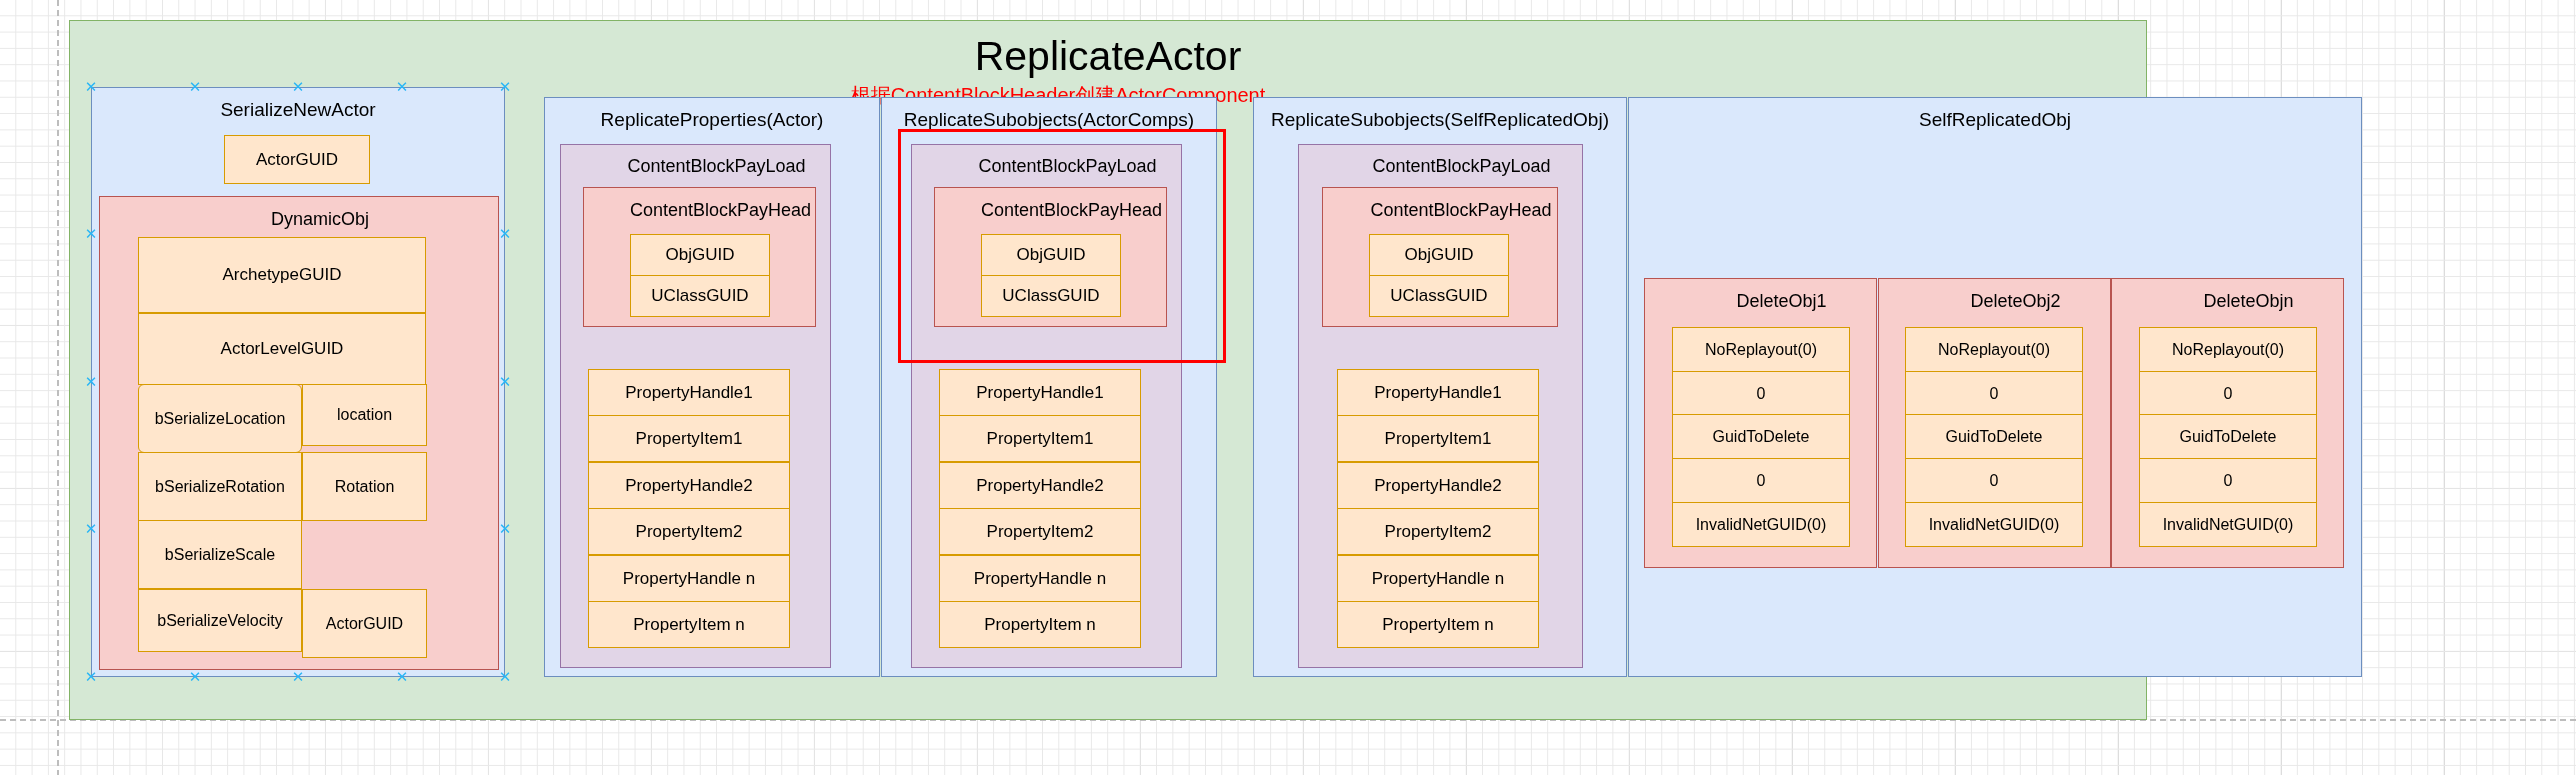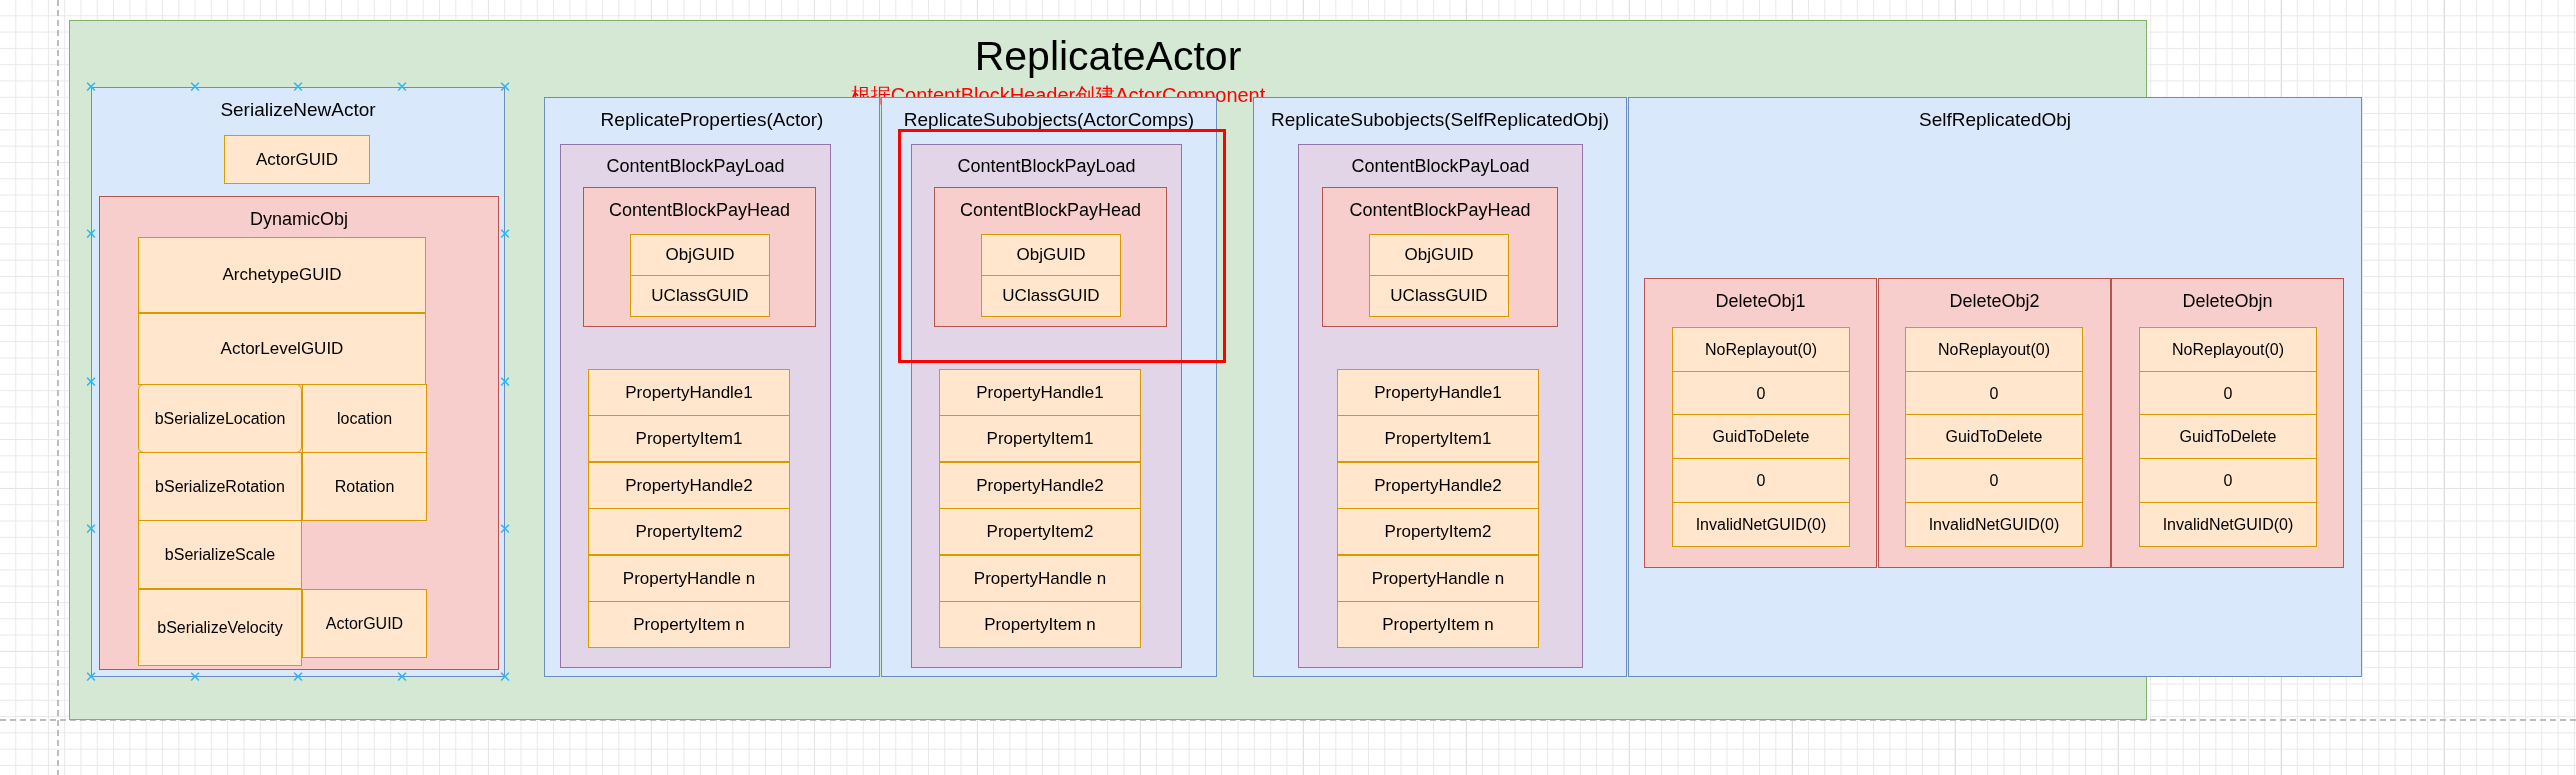--- a/index.html
+++ b/index.html
@@ -35,21 +35,21 @@
   .orange{background:#ffe6cc;border:1px solid #d79b00;}
 
   .title{
     font-size:41px;line-height:41px;color:#000;font-weight:400;
   }
   .redlabel{
     font-size:20px;line-height:20px;color:#ff0000;white-space:nowrap;
     position:absolute;text-align:center;
   }
   .grouptitle{font-size:19px;line-height:19px;}
-  .boxtitle{font-size:18px;line-height:18px;}
+  .boxtitle{font-size:18px;line-height:18px;padding-left:21px;}
   .cell{
     position:absolute;box-sizing:border-box;display:flex;
     align-items:center;justify-content:center;
     font-size:17px;white-space:nowrap;
   }
   .cell.small{font-size:16px;}
   .handle{
     position:absolute;width:13px;height:13px;margin-left:-6.4px;margin-top:-6.4px;
     color:#29b6f6;font-size:15px;line-height:13px;text-align:center;
     font-family:"DejaVu Sans",sans-serif;font-weight:700;
@@ -76,28 +76,28 @@
 
   <div class="cell orange" style="left:224px;top:135px;width:146px;height:49px;">ActorGUID</div>
 
   <div class="shape pink" style="left:99px;top:196px;width:400px;height:474px;"></div>
   <div class="lbl boxtitle" style="left:99px;top:210px;width:400px;">DynamicObj</div>
 
   <div class="cell orange" style="left:138px;top:237px;width:288px;height:76px;">ArchetypeGUID</div>
   <div class="cell orange" style="left:138px;top:313px;width:288px;height:72px;">ActorLevelGUID</div>
 
   <div class="cell orange small" style="left:138px;top:384px;width:164px;height:69px;border-radius:6px;">bSerializeLocation</div>
-  <div class="cell orange small" style="left:302px;top:384px;width:125px;height:69px;">location</div>
+  <div class="cell orange small" style="left:302px;top:384px;width:125px;height:62px;">location</div>
 
   <div class="cell orange small" style="left:138px;top:452px;width:164px;height:69px;">bSerializeRotation</div>
   <div class="cell orange small" style="left:302px;top:452px;width:125px;height:69px;">Rotation</div>
 
   <div class="cell orange small" style="left:138px;top:520px;width:164px;height:69px;">bSerializeScale</div>
 
-  <div class="cell orange small" style="left:138px;top:589px;width:164px;height:77px;">bSerializeVelocity</div>
+  <div class="cell orange small" style="left:138px;top:589px;width:164px;height:63px;">bSerializeVelocity</div>
   <div class="cell orange small" style="left:302px;top:589px;width:125px;height:69px;">ActorGUID</div>
 
   <div>
     <span class="handle" style="left:91px;top:87px;">✕</span>
     <span class="handle" style="left:195px;top:87px;">✕</span>
     <span class="handle" style="left:298px;top:87px;">✕</span>
     <span class="handle" style="left:402px;top:87px;">✕</span>
     <span class="handle" style="left:505px;top:87px;">✕</span>
     <span class="handle" style="left:91px;top:234px;">✕</span>
     <span class="handle" style="left:91px;top:382px;">✕</span>

